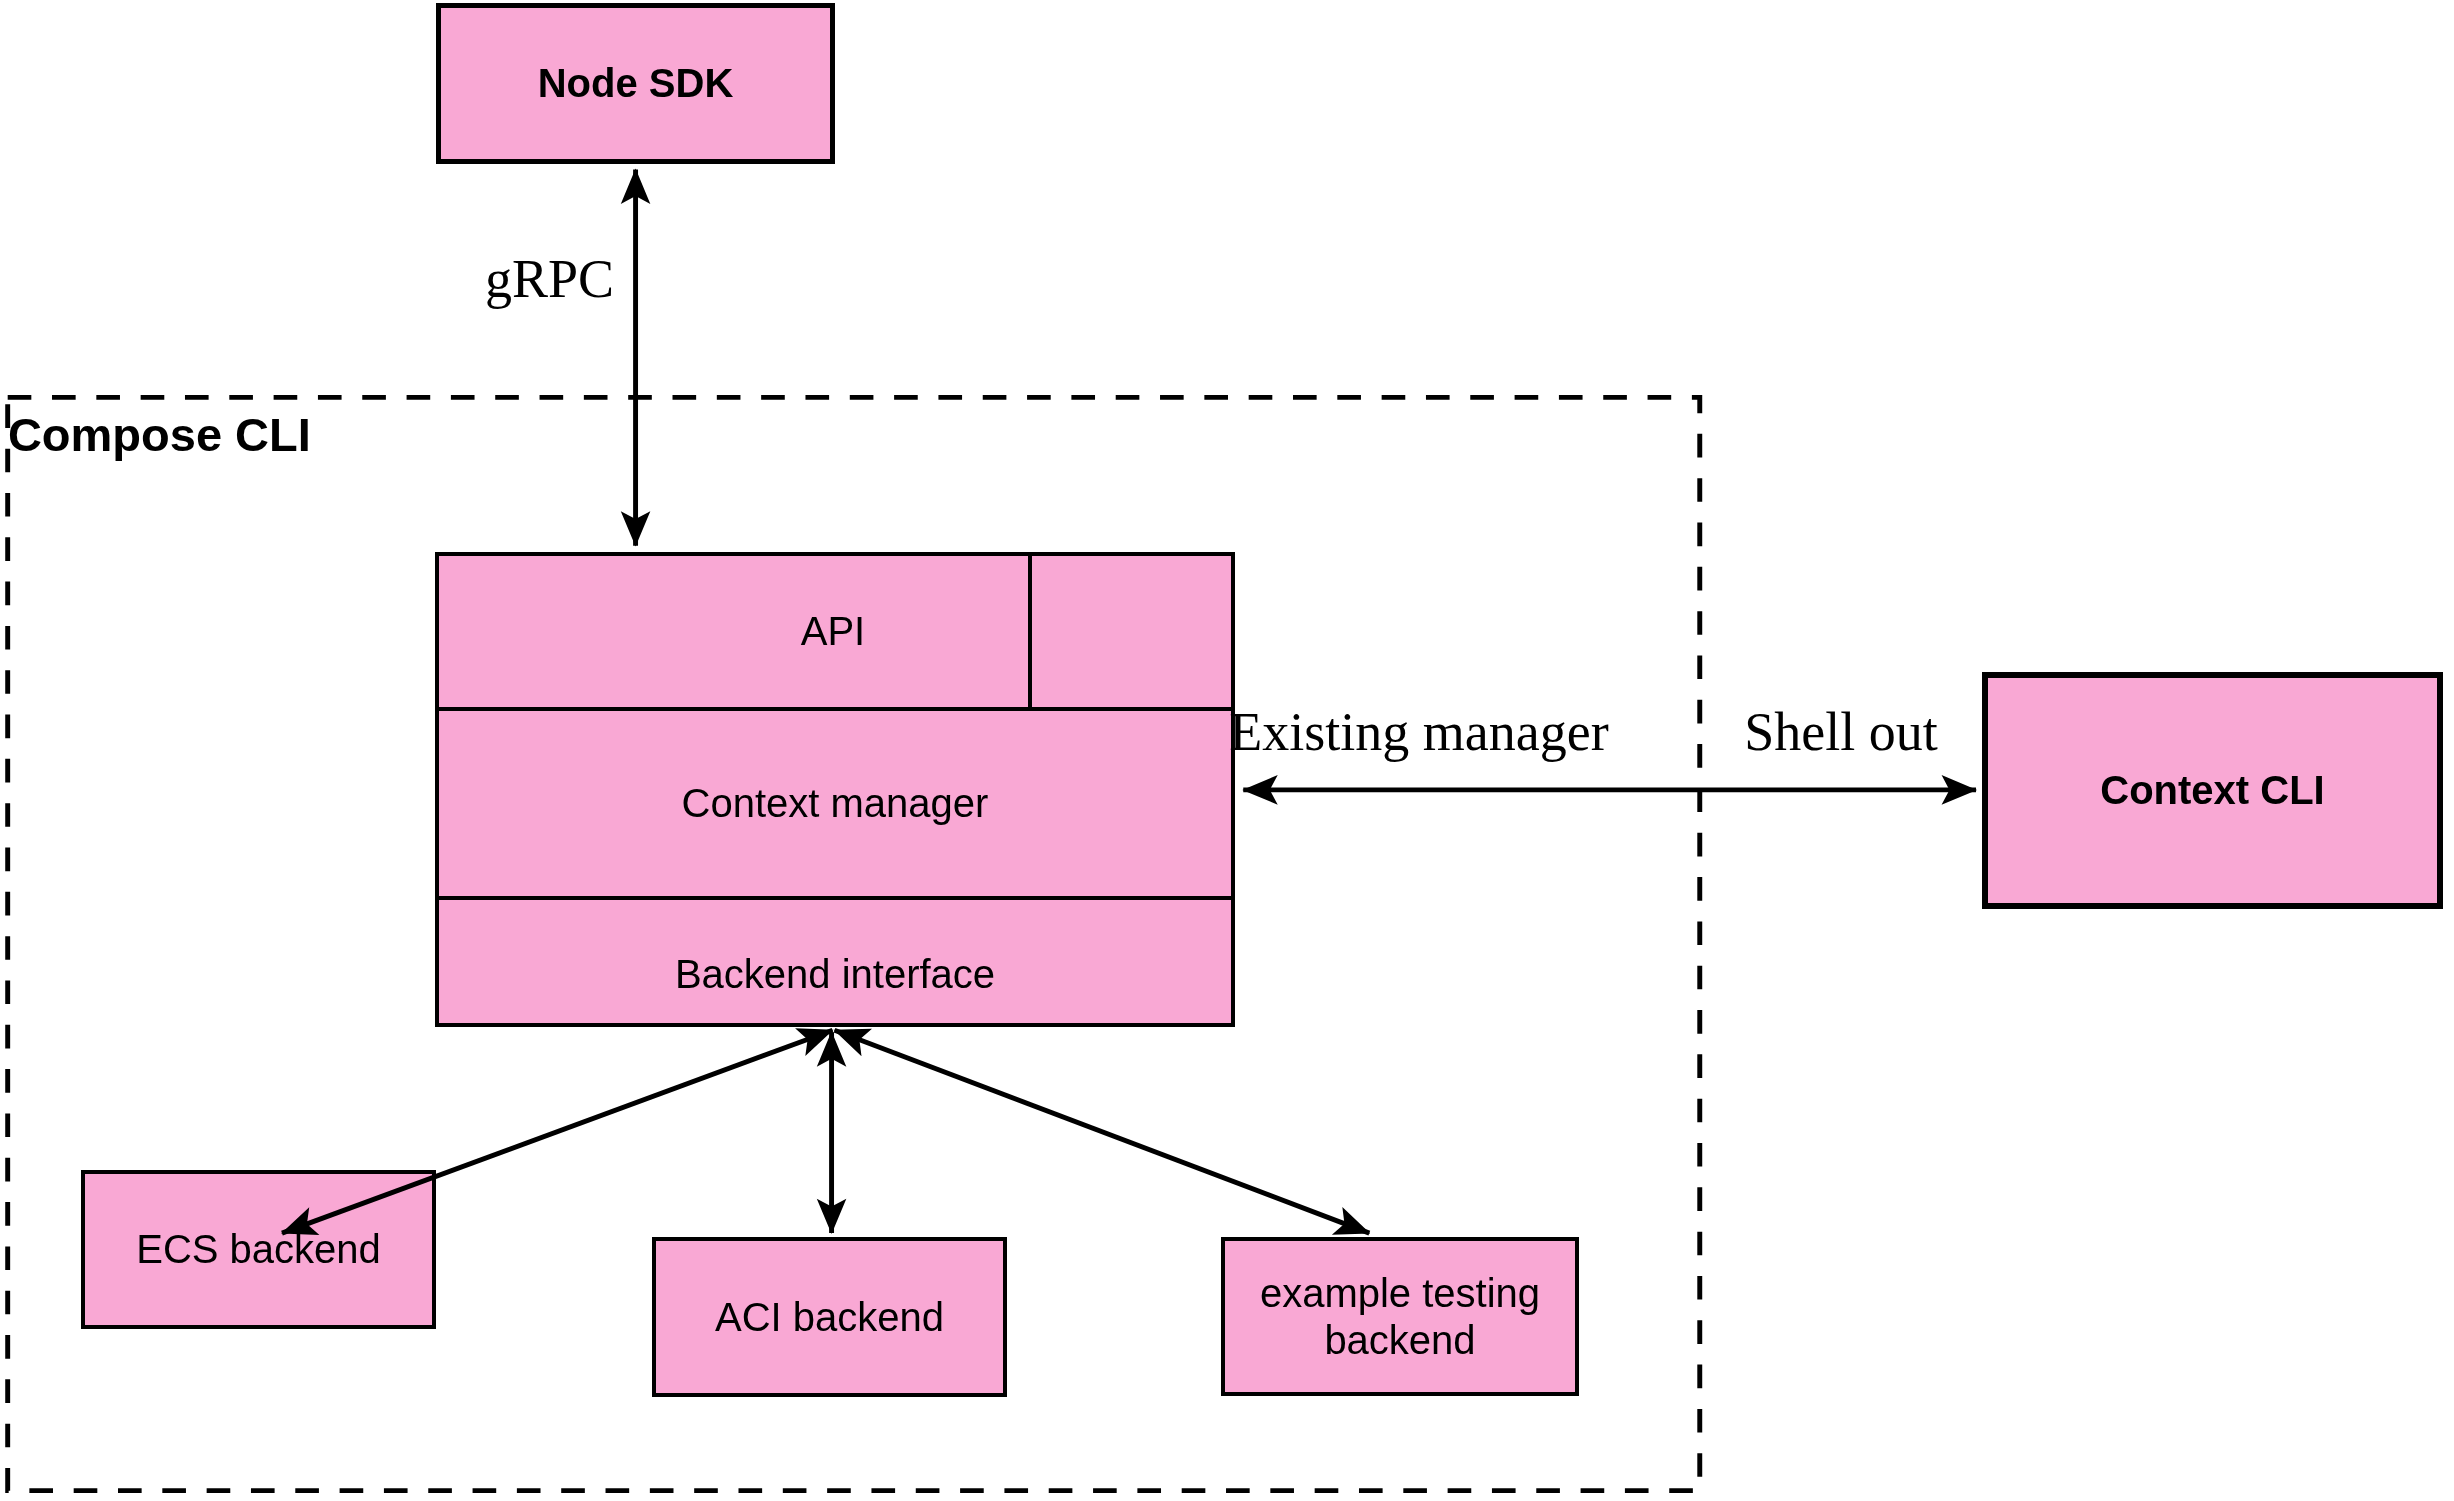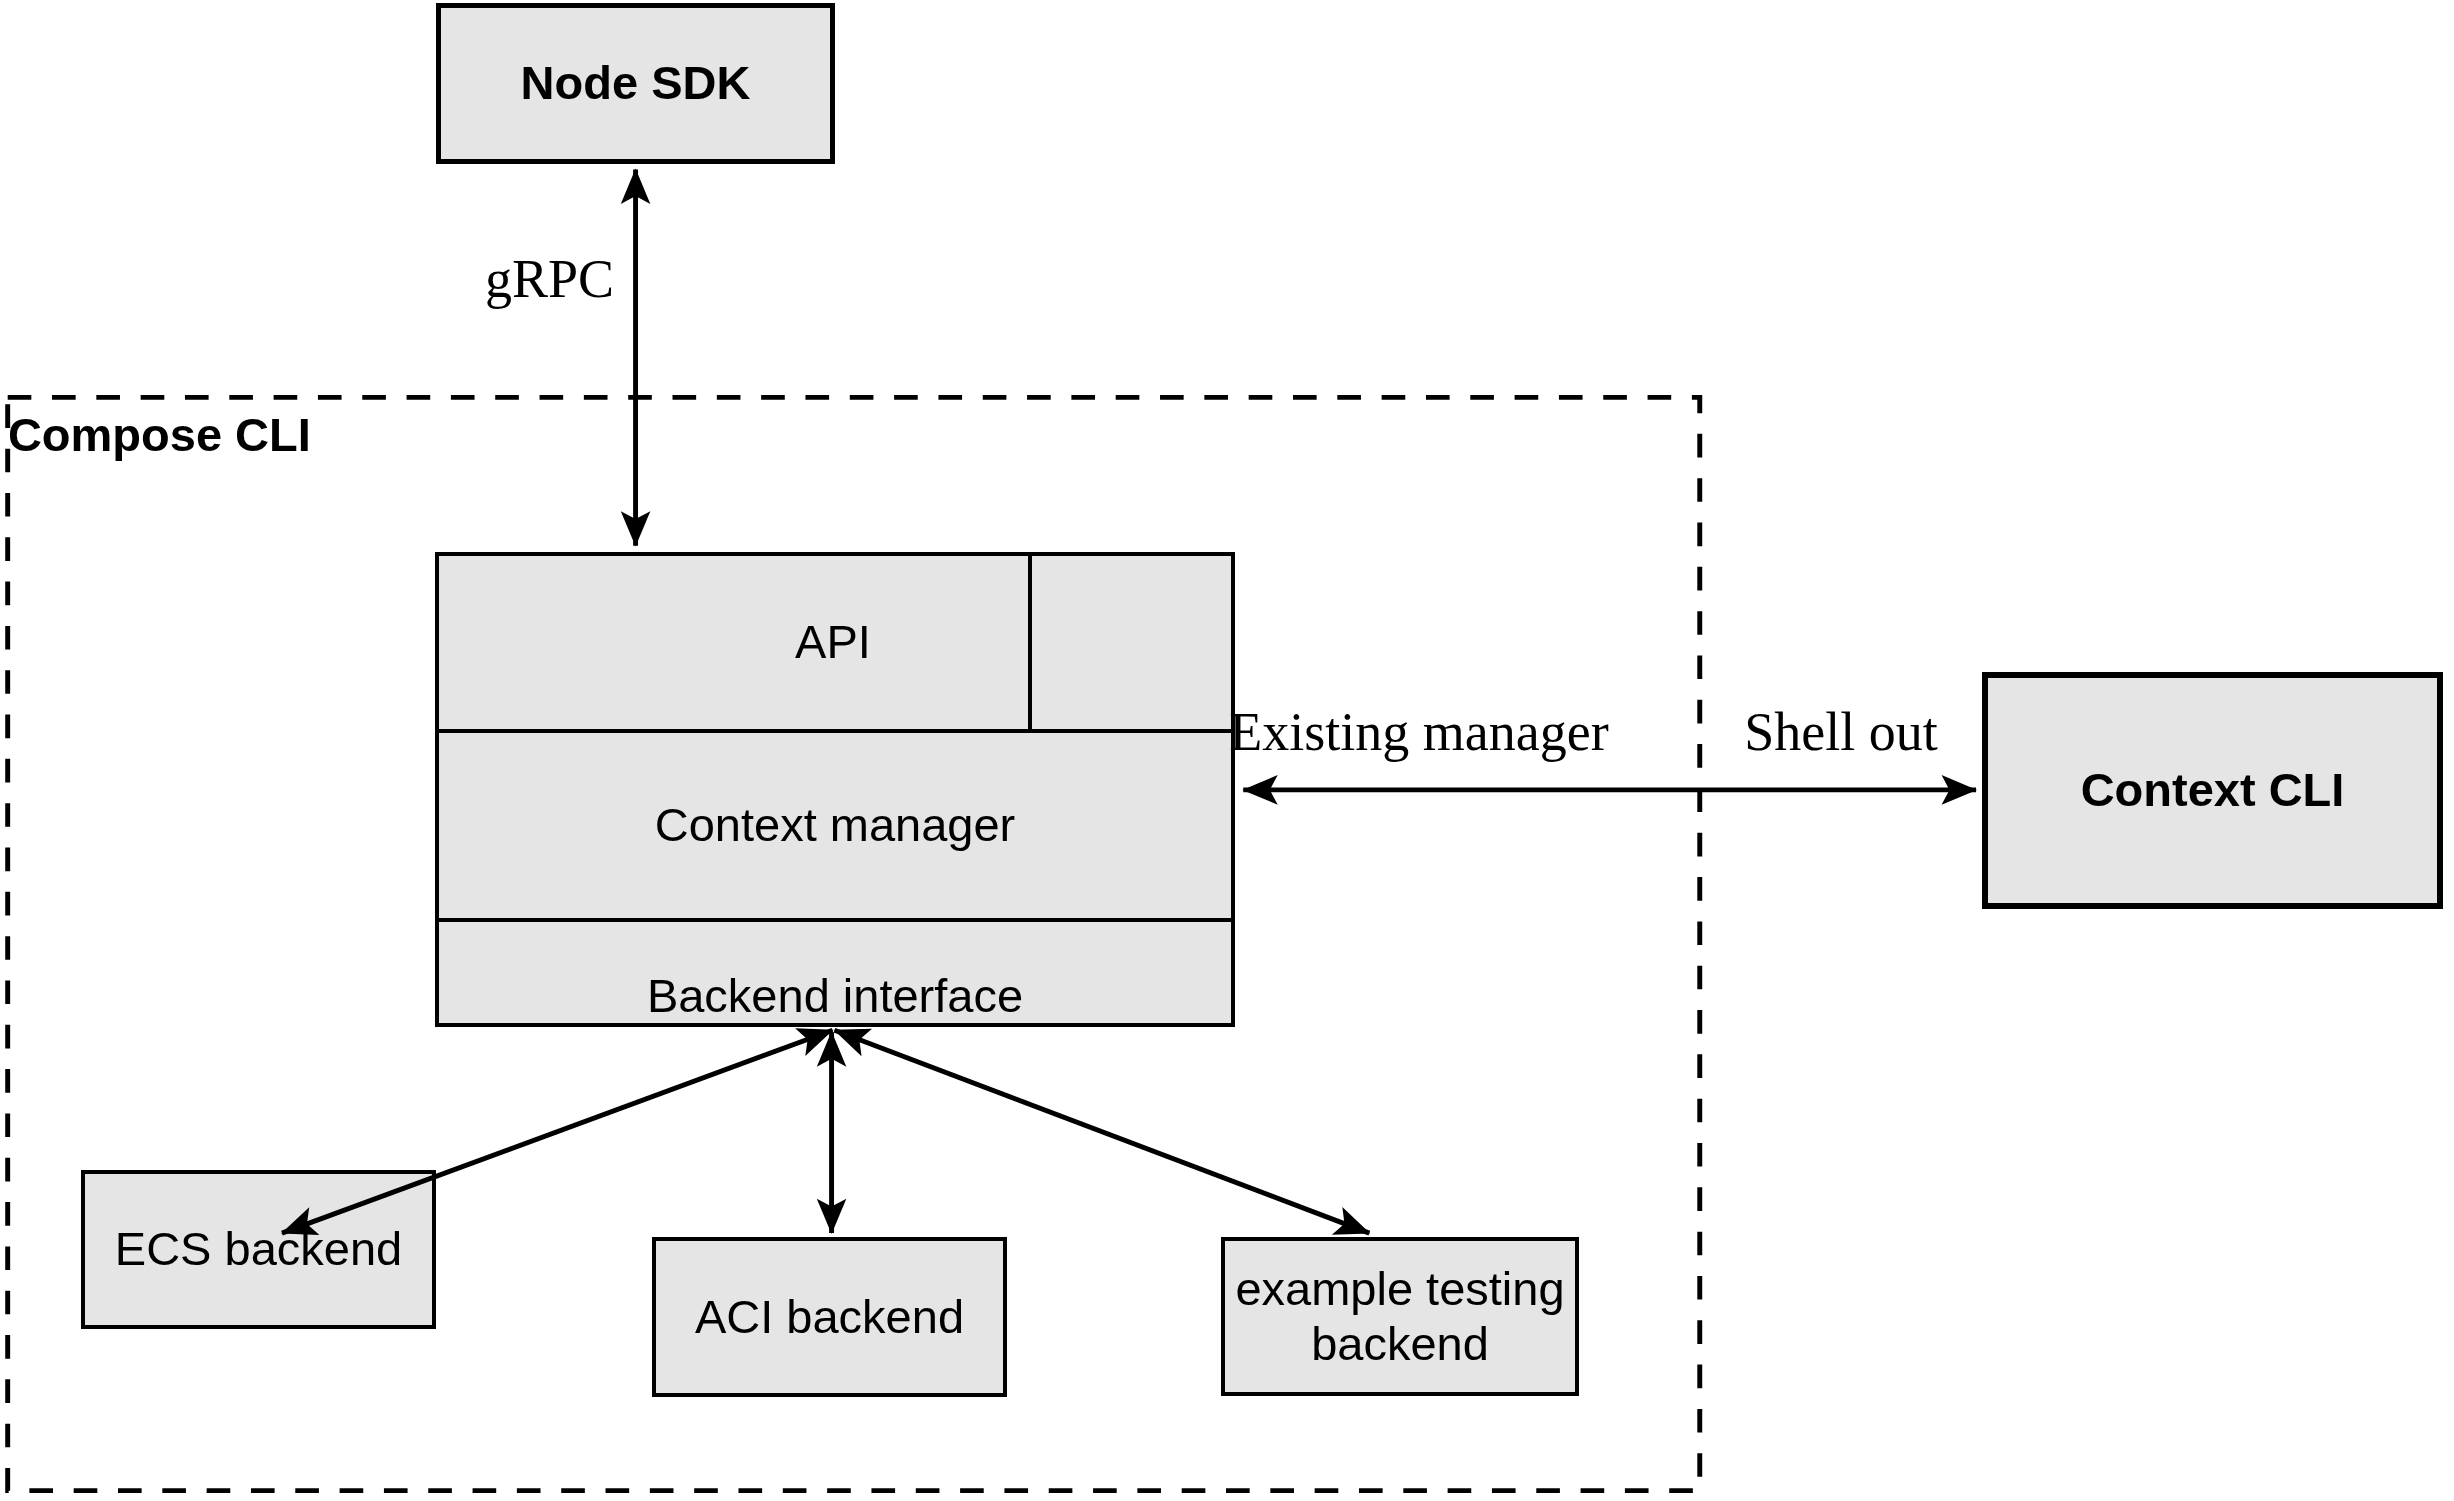--- a/index.html
+++ b/index.html
@@ -9,26 +9,26 @@
     height: 1501px;
     background: #ffffff;
     font-family: "Liberation Sans", "DejaVu Sans", sans-serif;
     color: #000000;
     overflow: hidden;
   }
   .box {
     position: absolute;
     box-sizing: border-box;
     border: 4.9px solid #000000;
-    background: #e5e5e5;
+    background: #f9a8d4;
     display: flex;
     align-items: center;
     justify-content: center;
     text-align: center;
-    font-size: 47px;
+    font-size: 40px;
     line-height: 1.17;
   }
   .bold { font-weight: bold; }
   .compound { display: block; padding: 0; }
   .row {
     box-sizing: border-box;
     display: flex;
     align-items: center;
     justify-content: center;
   }
@@ -66,21 +66,21 @@
 
 <div id="canvas">
 
   <div class="box bold" style="left:436px; top:3px; width:399px; height:161px; border-width:5.9px;">
     <span>Node SDK</span>
   </div>
 
   <div class="container-label" style="left:7.9px; top:407px;">Compose CLI</div>
 
   <div class="box compound" style="left:435px; top:552px; width:800px; height:475px;">
-    <div class="row" style="height:177px; border-bottom:4.9px solid #000000; padding:0;">
+    <div class="row" style="height:155px; border-bottom:4.9px solid #000000; padding:0;">
       <div class="cell" style="width:394px; border-right:4.9px solid #000000;">
         <span>API</span>
       </div>
     </div>
     <div class="row" style="height:189px; border-bottom:4.9px solid #000000;">
       <span>Context manager</span>
     </div>
     <div class="row" style="height:148px;">
       <span>Backend interface</span>
     </div>

